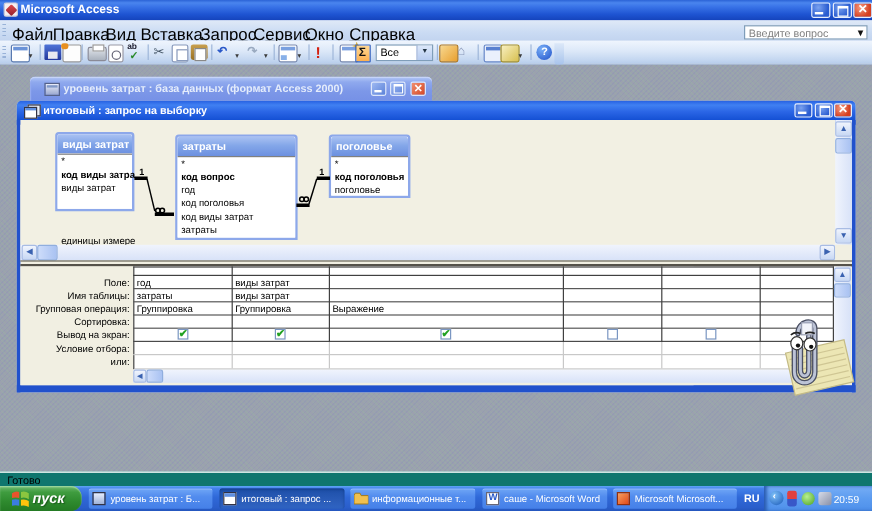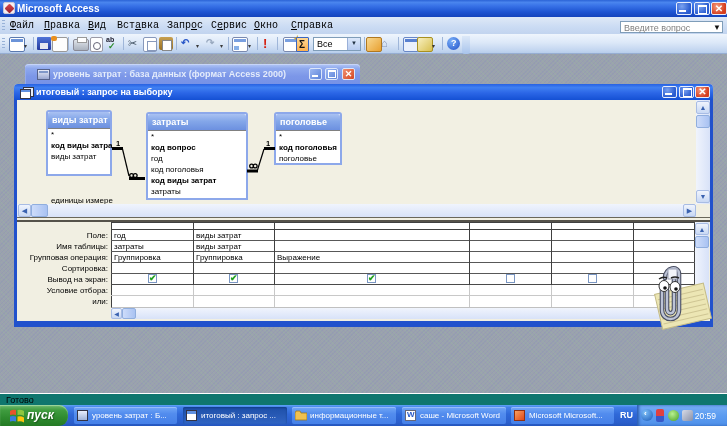--- a/index.html
+++ b/index.html
@@ -13,21 +13,21 @@
   .capbtn{top:2px;width:16px;height:13px;border-radius:2px;border:1px solid #e8eefc;box-sizing:border-box;
     color:#fff;font-size:9px;line-height:10px;text-align:center;}
   .gmin{position:absolute;left:2px;bottom:2px;width:7px;height:2px;background:#fff;}
   .gmax{position:absolute;left:3px;top:2px;width:7px;height:6px;border:1px solid #fff;border-top:2px solid #fff;}
   .gx{position:absolute;left:0;top:0;right:0;bottom:0;color:#fff;font-weight:bold;font-size:10px;line-height:11px;text-align:center;}
   .capblue{background:radial-gradient(circle at 35% 30%,#7aa2f0,#2a5cd0 70%);}
   .capred{background:radial-gradient(circle at 35% 30%,#f59a7e,#d63e1e 70%);}
   
   #menubar{left:0;top:17px;width:727px;height:17px;
     background:linear-gradient(180deg,#dfe9f7 0%,#cadbf3 60%,#c2d4ef 100%);}
-  .menuitem{top:3px;font-size:10px;color:#000;font-family:Liberation Mono, monospace;}
+  .menuitem{top:3px;font-size:14px;color:#000;}
   .menuitem u{text-decoration:underline;}
   #askbox{left:620px;top:4px;width:103px;height:12px;background:#fff;border:1px solid #7f9db9;box-sizing:border-box;}
   #askbox span{position:absolute;left:3px;top:1px;font-size:9px;color:#808080;}
   #askbox .arr{position:absolute;left:auto;right:1px;top:1px;font-size:8px;color:#111;}
   
   #toolbar{left:0;top:34px;width:727px;height:20px;
     background:linear-gradient(180deg,#eff5fd 0%,#dce8f8 45%,#c3d6f0 85%,#b7cdeb 100%);
     border-bottom:1px solid #96aed2;box-sizing:border-box;}
   .tbico{top:3px;width:14px;height:13px;border-radius:2px;}
   .tbsep{top:3px;width:1px;height:13px;background:#9fb6d9;}
@@ -285,21 +285,21 @@
         <div class="frow" style="top:51px;margin-top:33px;">единицы измере</div>
       </div>
 
       <div class="flist" style="left:129px;top:12px;width:102px;height:88px;">
         <div class="fhead">затраты</div>
         <div class="fbody"></div>
         <div class="frow" style="top:18px;">*</div>
         <div class="frow b" style="top:29px;">код вопрос</div>
         <div class="frow" style="top:40px;">год</div>
         <div class="frow" style="top:51px;">код поголовья</div>
-        <div class="frow" style="top:62px;font-weight:bold;">код виды затрат</div>
+        <div class="frow" style="top:62px;">код виды затрат</div>
         <div class="frow" style="top:73px;">затраты</div>
       </div>
 
       <div class="flist" style="left:257px;top:12px;width:68px;height:53px;">
         <div class="fhead">поголовье</div>
         <div class="fbody"></div>
         <div class="frow" style="top:18px;">*</div>
         <div class="frow b" style="top:29px;">код поголовья</div>
         <div class="frow" style="top:40px;">поголовье</div>
       </div>

